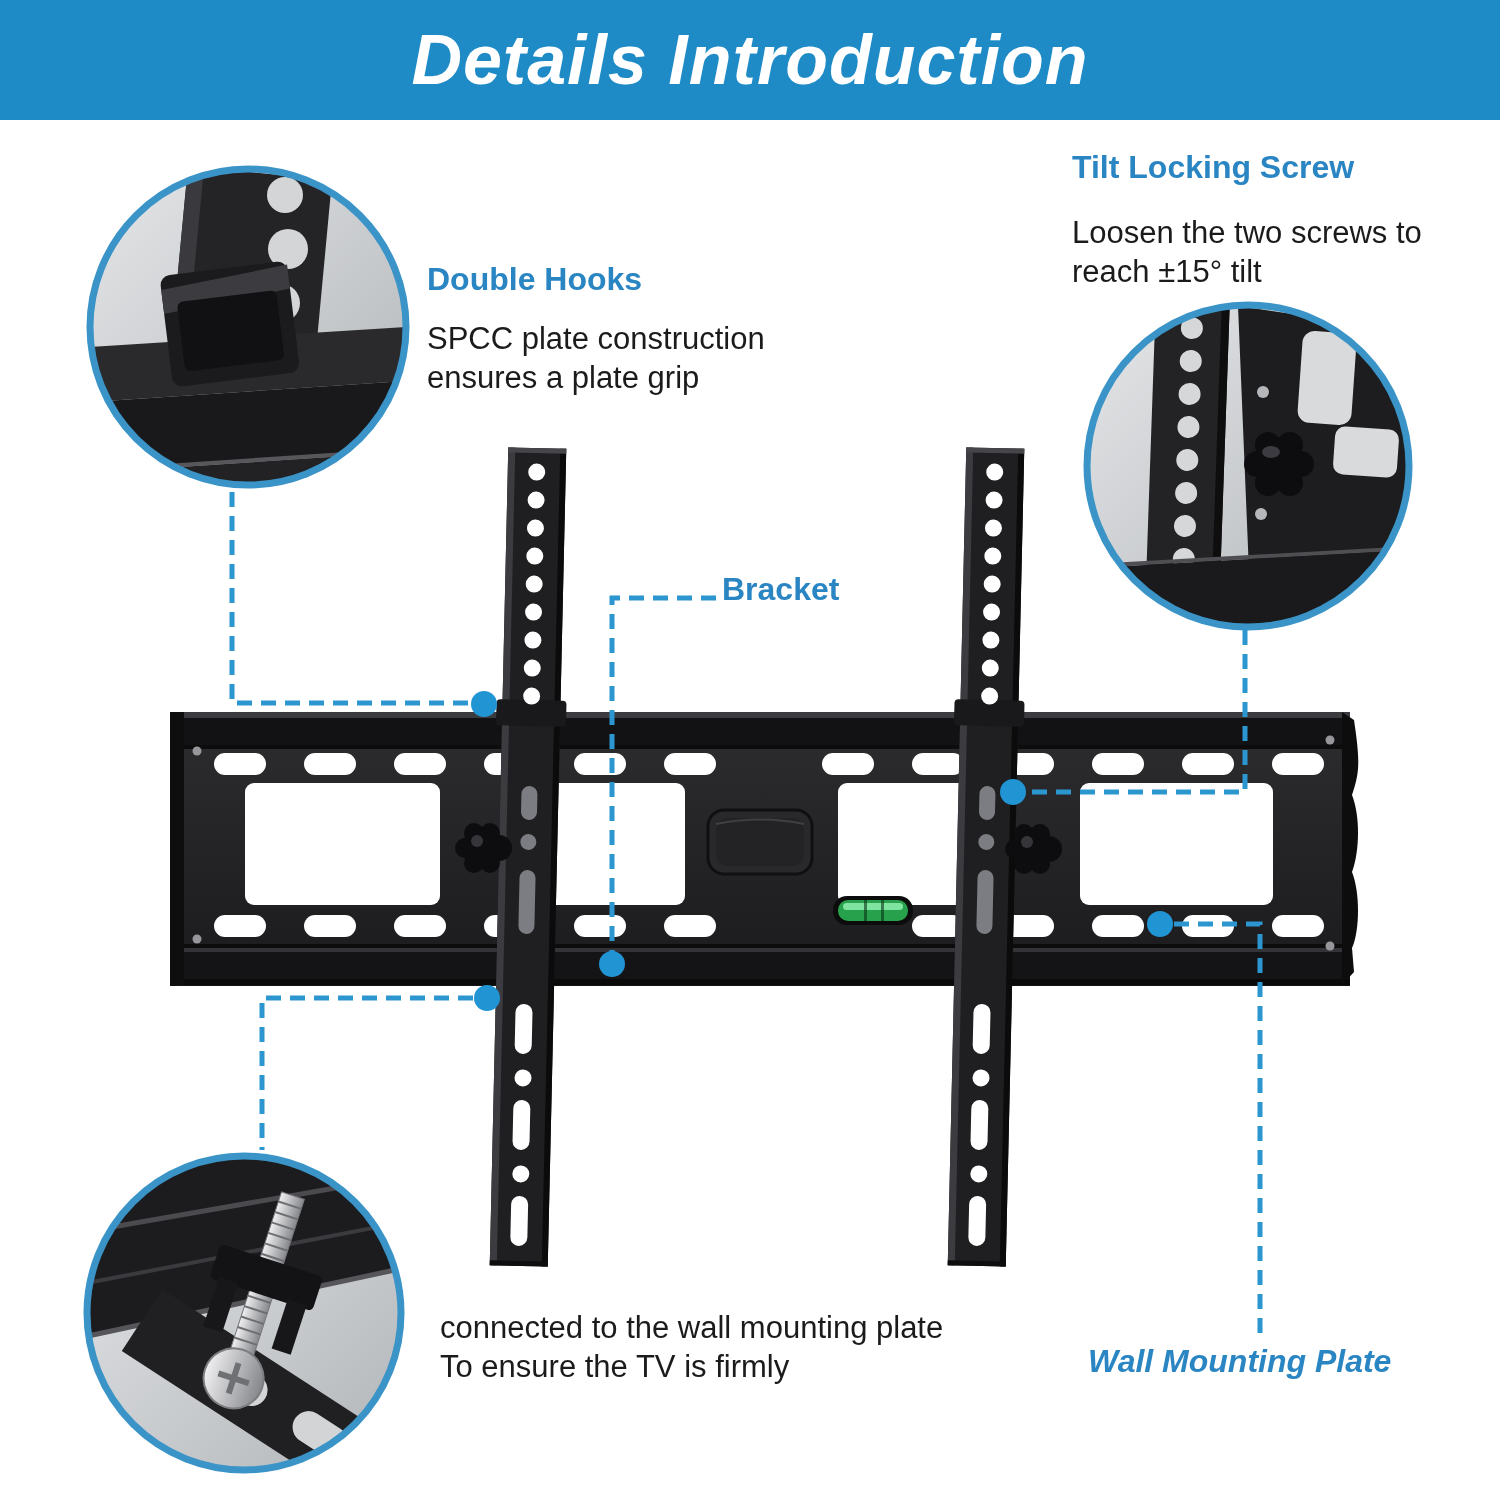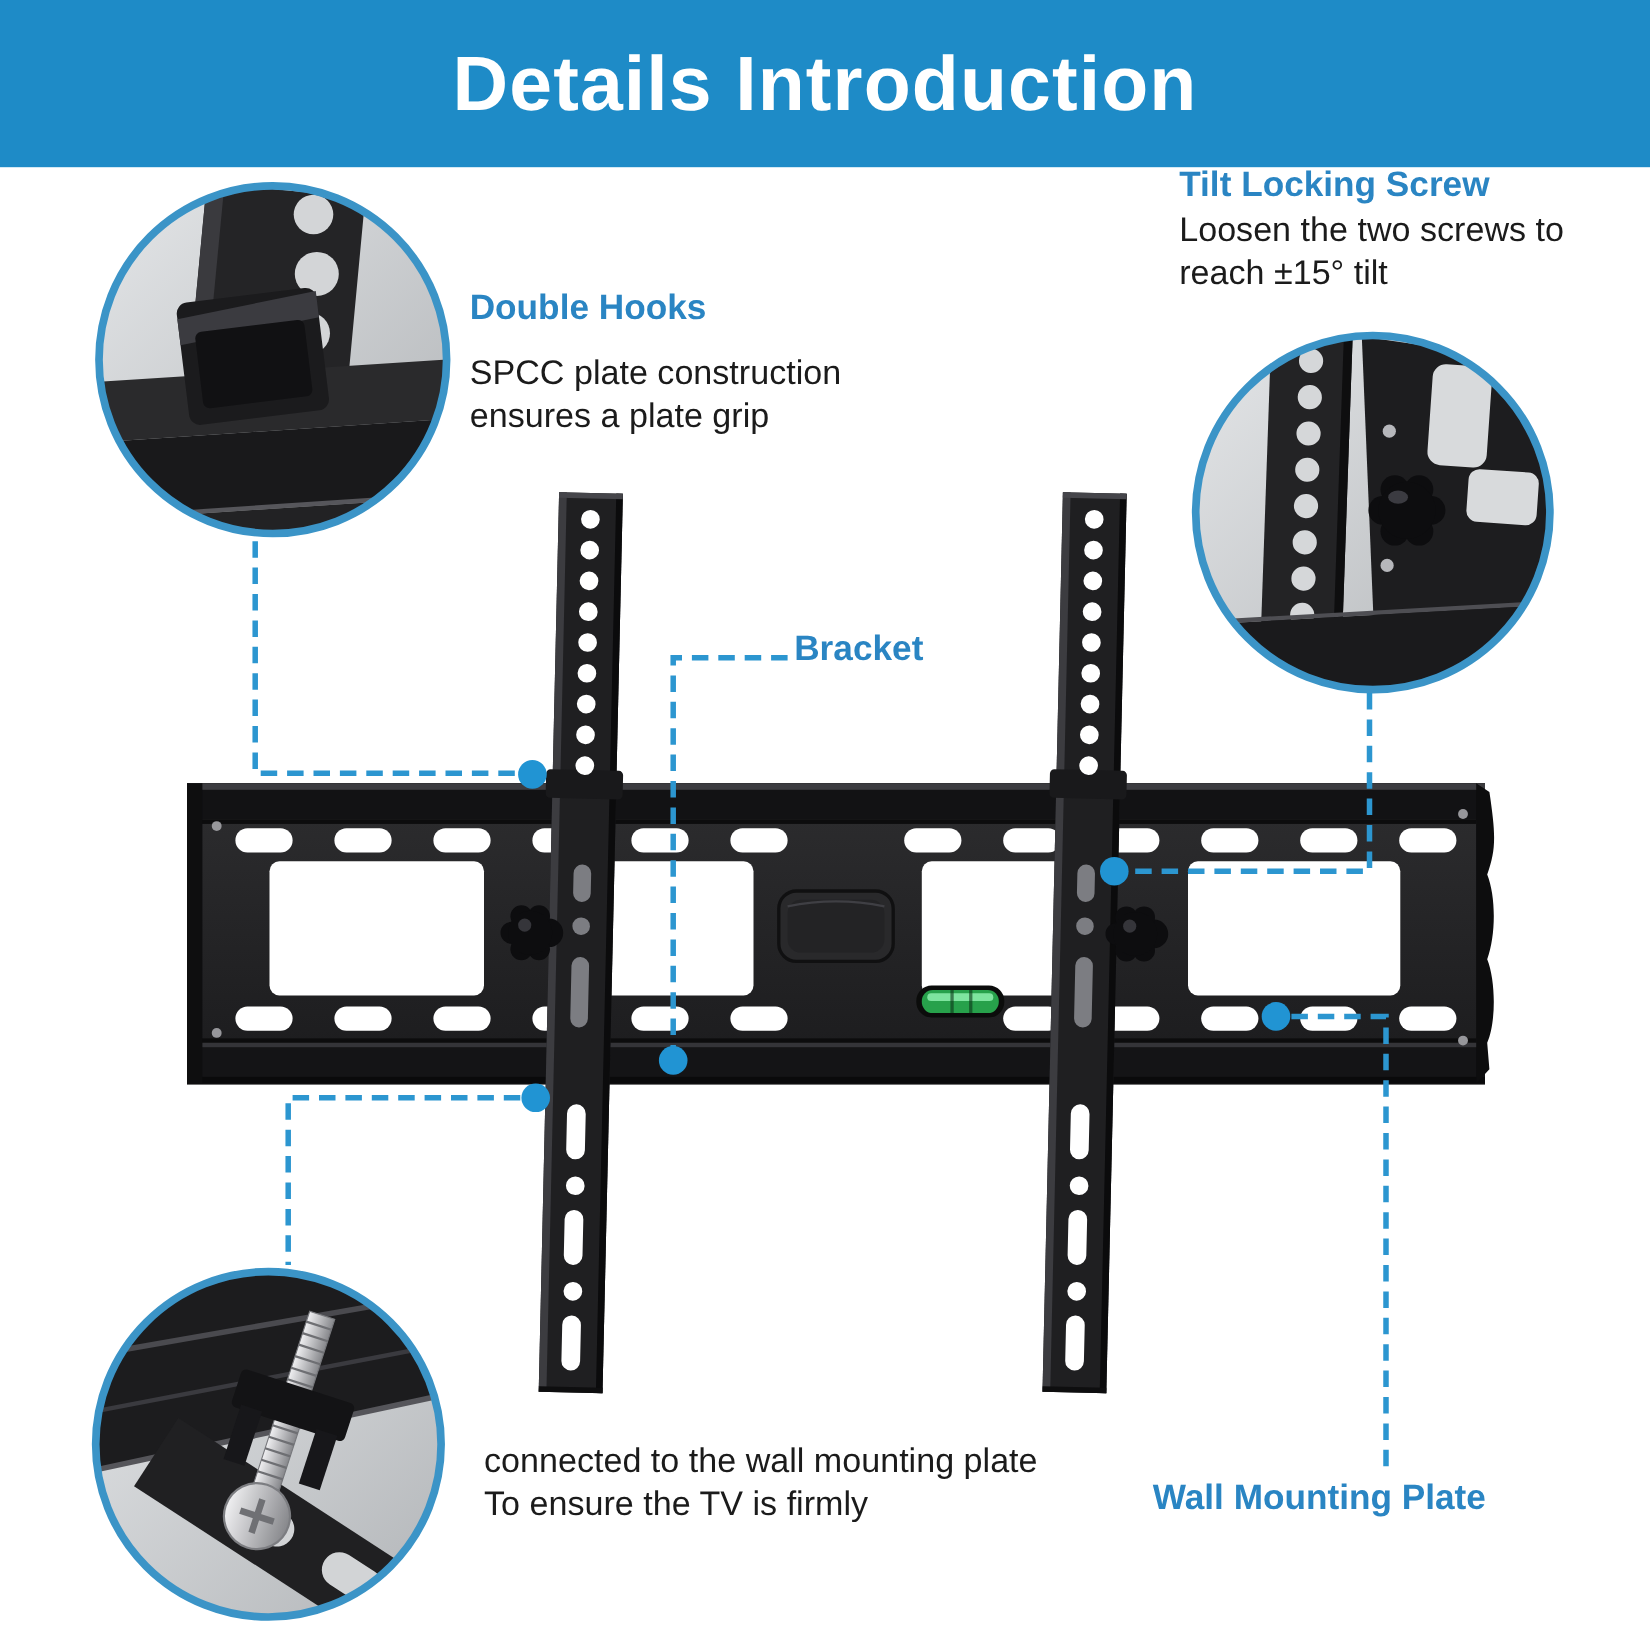--- a/index.html
+++ b/index.html
@@ -9,33 +9,33 @@
     --heading-blue:#2a85c3;
     --callout-line-blue:#2c96d0;
     --callout-dot-blue:#2194d3;
     --circle-ring-blue:#3b94c7;
     --body-text:#1b1b1b;
   }
   html,body{margin:0;padding:0;background:#ffffff;}
   body{font-family:"Liberation Sans","DejaVu Sans",sans-serif;}
   .stage{position:relative;width:1500px;height:1500px;background:#ffffff;overflow:hidden;}
   .art{position:absolute;left:0;top:0;z-index:1;}
-  .banner{position:absolute;left:0;top:0;width:1500px;height:152px;background:var(--banner-bg,#1e8bc7);
-          display:flex;align-items:center;justify-content:center;z-index:2;}
+  .banner{position:absolute;left:0;top:0;width:1500px;height:120px;background:var(--banner-bg,#1e8bc7);
+          display:flex;align-items:center;justify-content:center;z-index:2;font-style:italic;}
   .banner h1{margin:0;font-size:70px;font-weight:bold;letter-spacing:1px;color:var(--banner-text,#fff);}
   .callout-text{position:absolute;z-index:3;}
   .callout-title{font-size:32px;font-weight:bold;color:var(--heading-blue,#2a85c3);line-height:1.08;white-space:nowrap;}
   .callout-body{margin-top:22px;font-size:31px;color:var(--body-text,#1b1b1b);line-height:39px;white-space:nowrap;}
   .c-double-hooks{left:427px;top:262px;}
   .c-tilt{left:1072px;top:150px;}
-  .c-tilt .callout-body{margin-top:4px;}
+  .c-tilt .callout-body{margin-top:28px;}
   .c-bracket{left:722px;top:572px;}
   .c-safety{left:440px;top:1282px;}
   .c-safety .callout-body{margin-top:26px;}
-  .c-wall-plate{left:1048px;top:1344px;}
+  .c-wall-plate{left:1088px;top:1344px;font-style:italic;}
   
   .dash{fill:none;stroke:var(--callout-line-blue,#2c96d0);stroke-width:5;stroke-dasharray:15 9;}
   .dot{fill:var(--callout-dot-blue,#2194d3);}
   .ring{fill:none;stroke:var(--circle-ring-blue,#3b94c7);stroke-width:7;}
 </style>
 </head>
 <body>
 
 <div class="stage">
 

